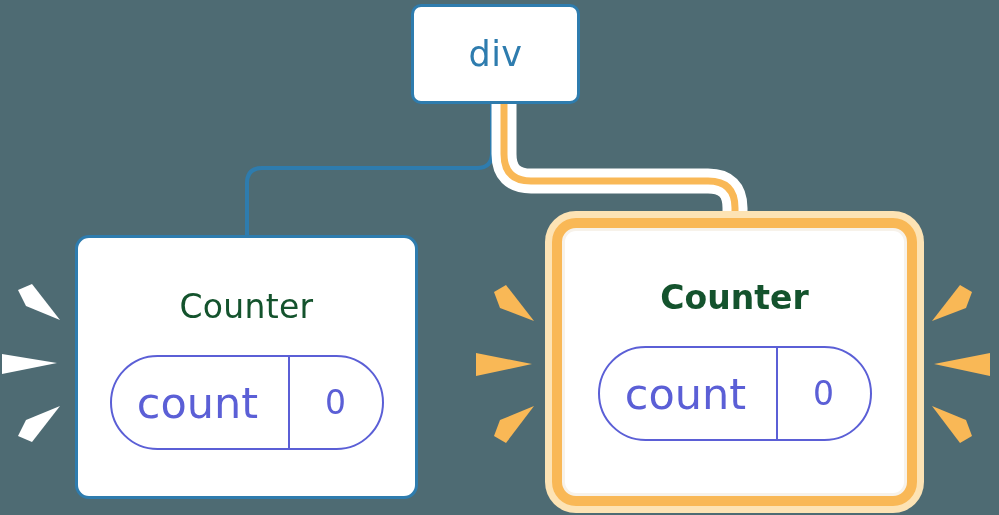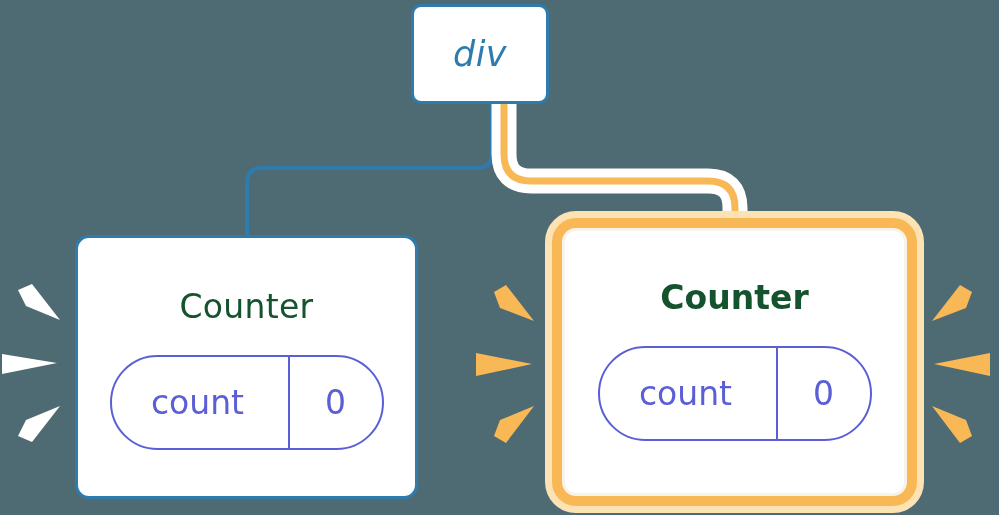--- a/index.html
+++ b/index.html
@@ -29,26 +29,25 @@
     position: absolute;
     background: #ffffff;
     box-sizing: border-box;
     display: flex;
     flex-direction: column;
     align-items: center;
   }
   .node-div {
     left: 411px;
     top: 4px;
-    width: 138px;
+    width: 169px;
     height: 100px;
     border: 3px solid #2e7cae;
     border-radius: 10px;
     justify-content: center;
-    font-style: italic;
   }
   .node-div .node-title {
     font-size: 35px;
     color: #2e7cae;
     font-weight: 400;
     letter-spacing: 0.5px;
   }
   .node-counter-left {
     left: 75px;
     top: 235px;
@@ -99,21 +98,21 @@
   .node-counter-right .state-pill {
     margin-top: 29px;
     width: 270px;
     height: 91px;
   }
   .pill-key {
     flex: 1 1 auto;
     display: flex;
     align-items: center;
     justify-content: center;
-    font-size: 33px;
+    font-size: 43px;
     color: #5b5fd6;
     padding-right: 4px;
   }
   .pill-sep {
     width: 2px;
     background: #5b5fd6;
     flex: 0 0 auto;
   }
   .pill-val {
     flex: 0 0 92px;

